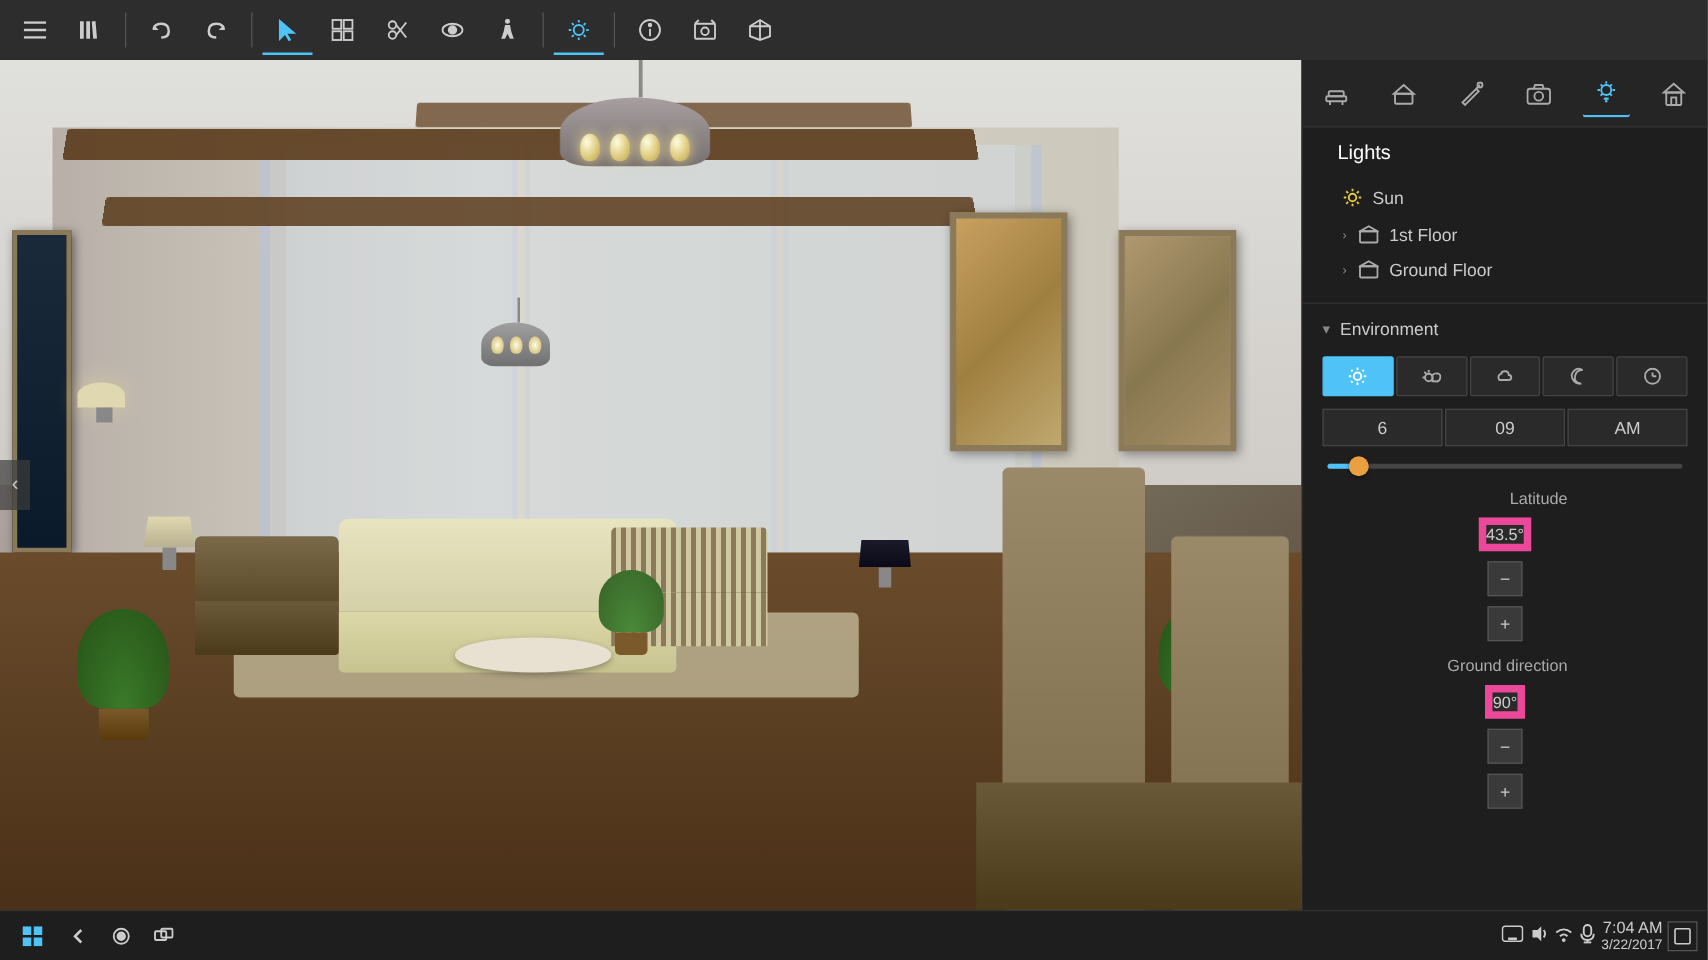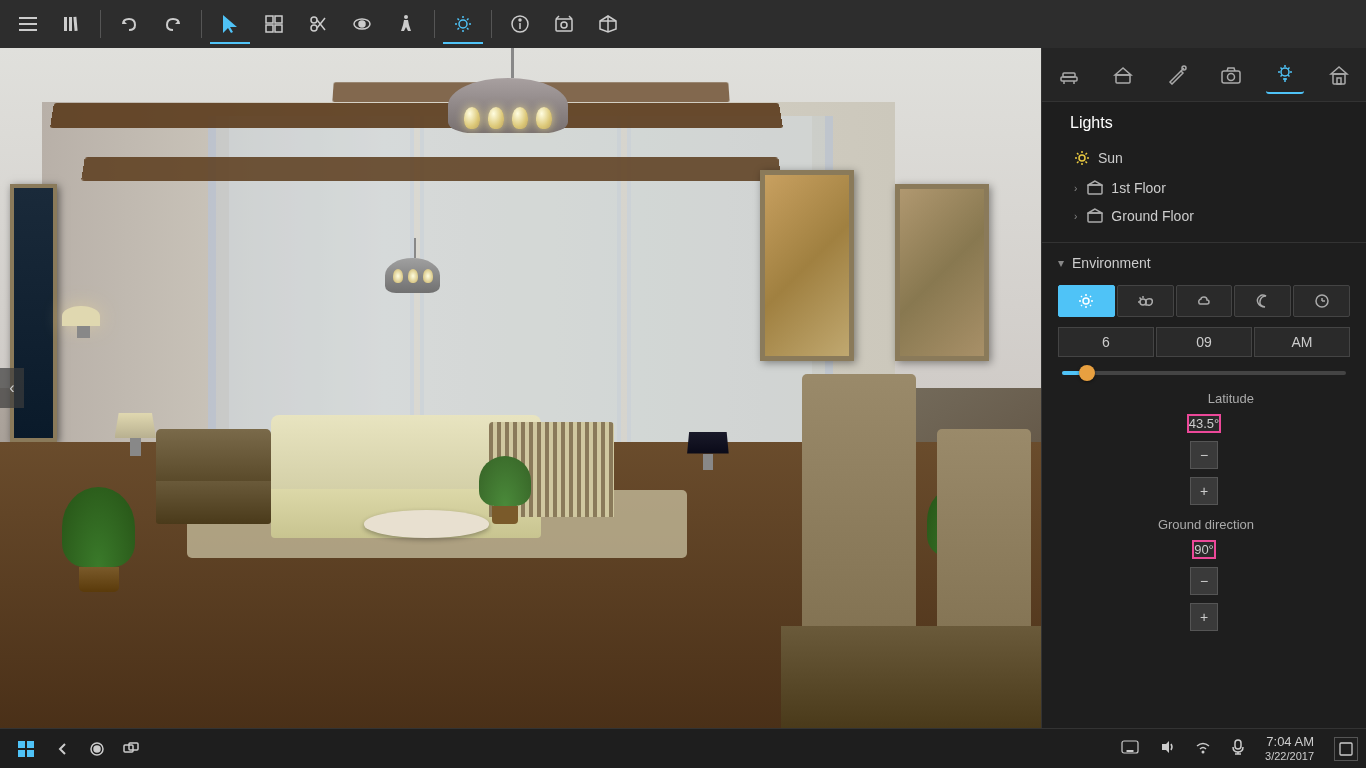--- a/index.html
+++ b/index.html
@@ -268,21 +268,21 @@
       color: #aaa;
       font-size: 13px;
       flex: 0 0 auto;
       min-width: 100px;
       text-align: right;
     }
     .param-value {
       flex: 1;
       height: 28px;
       background: #2a2a2a;
-      border: 2px solid #ec4899;
+      border: 6px solid #ec4899;
       color: #ccc;
       font-size: 13px;
       display: flex;
       align-items: center;
       justify-content: center;
       cursor: text;
     }
     .param-btn {
       width: 28px;
       height: 28px;
@@ -328,21 +328,21 @@
       justify-content: center;
       cursor: pointer;
       color: #ccc;
       font-size: 16px;
       border-radius: 3px;
     }
     .taskbar-spacer { flex: 1; }
     .taskbar-right {
       display: flex;
       align-items: center;
-      gap: 20px;
+      gap: 4px;
     }
     .taskbar-right-item {
       color: #ccc;
       font-size: 13px;
       cursor: pointer;
     }
     .taskbar-clock {
       text-align: right;
     }
     .taskbar-time {

